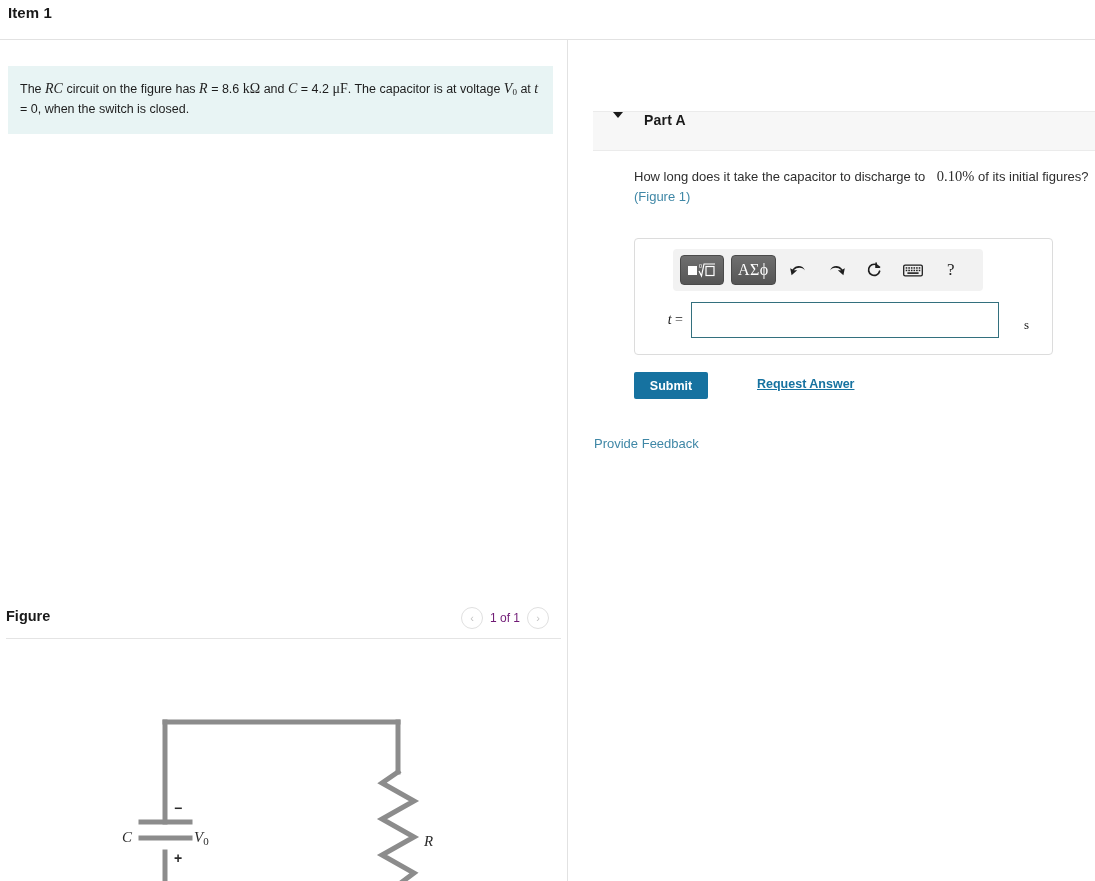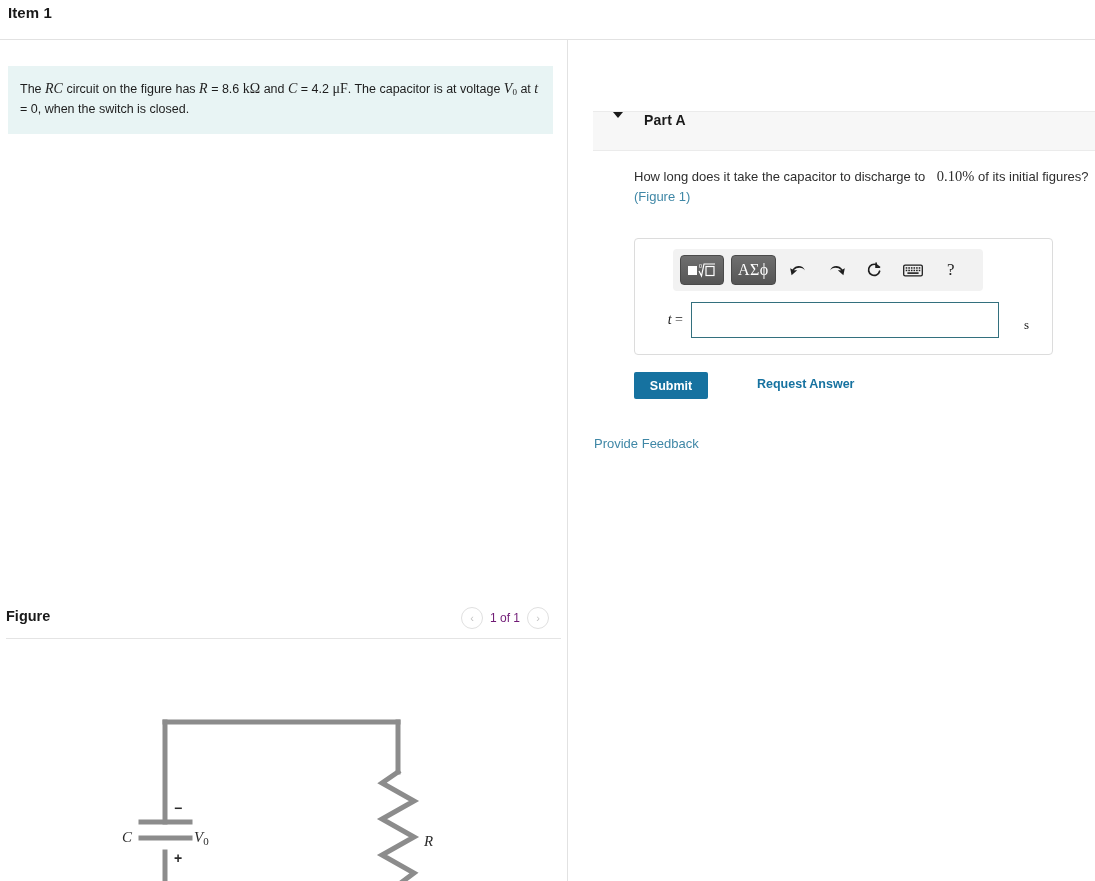--- a/index.html
+++ b/index.html
@@ -263,20 +263,21 @@
     font-weight: bold;
     font-family: "Liberation Sans", sans-serif;
     cursor: pointer;
   }
   #request-answer {
     position: absolute;
     left: 154px; top: 337px;
     font-size: 12.5px;
     font-weight: bold;
     color: #1672a0;
+    text-decoration: underline;
     cursor: pointer;
     padding-left: 34px;
   }
   #provide-feedback {
     position: absolute;
     left: 25px; top: 396px;
     font-size: 13px;
     color: #3f87a6;
     text-decoration: none;
     cursor: pointer;

